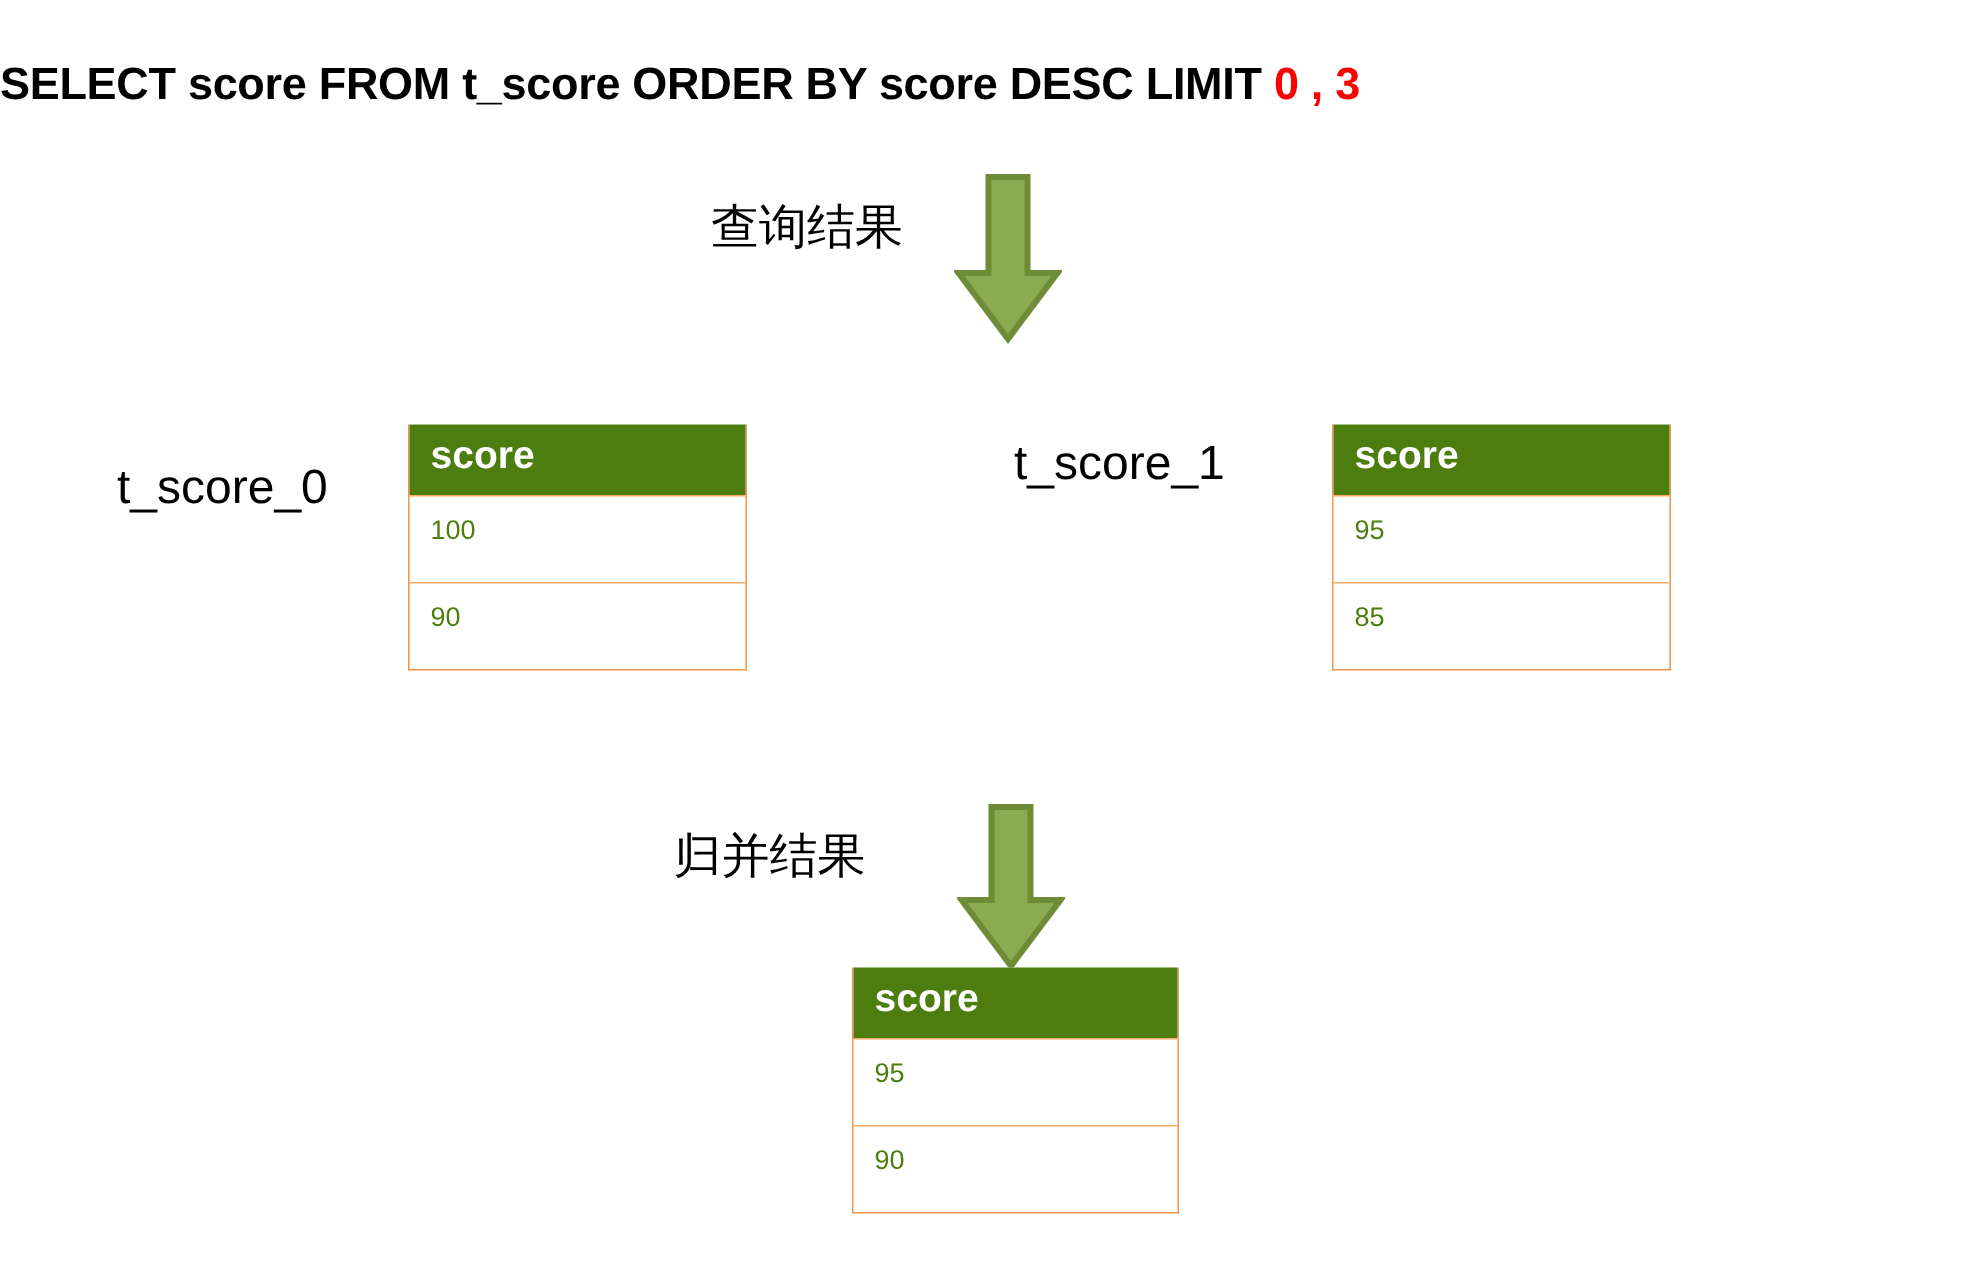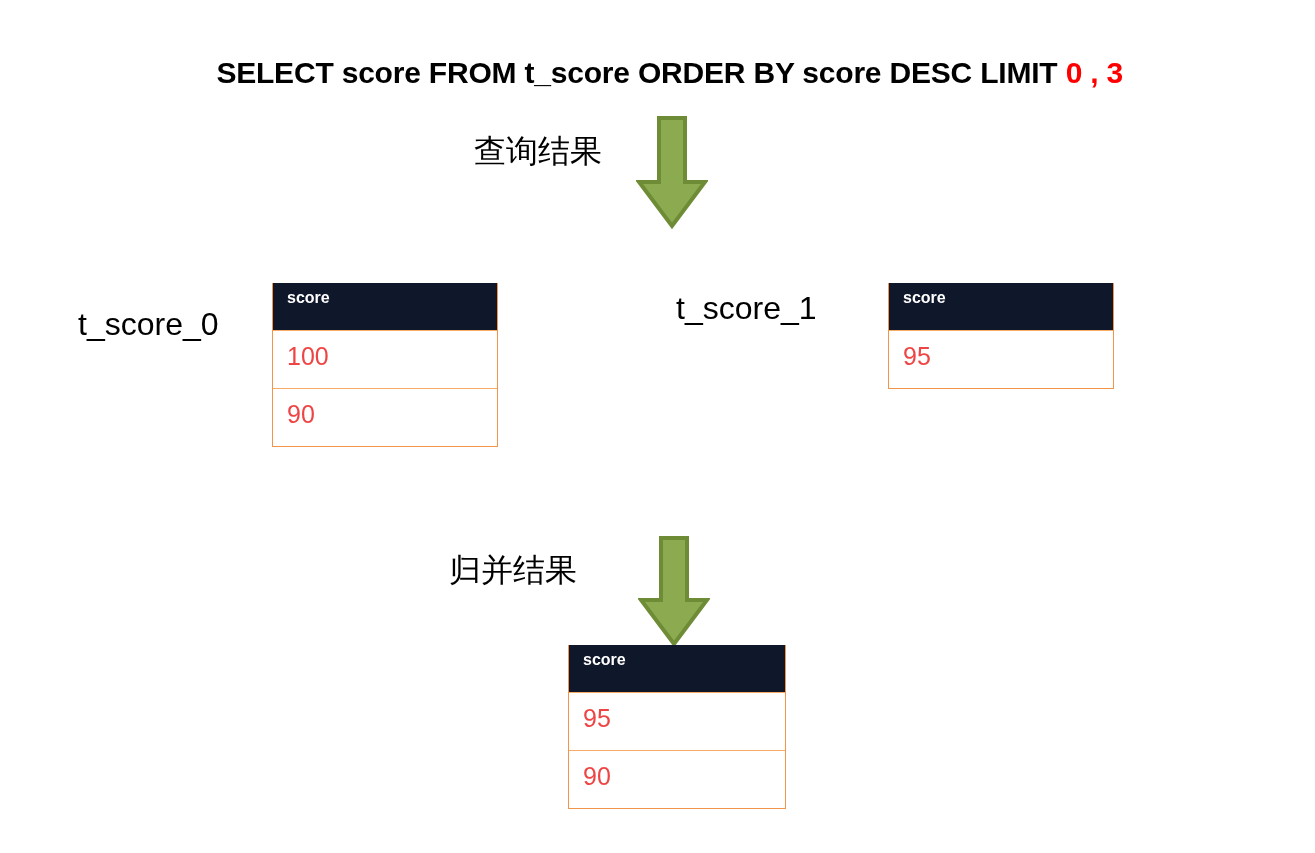--- a/index.html
+++ b/index.html
@@ -15,26 +15,25 @@
     font-family: "Liberation Sans", sans-serif;
     color: #000000;
   }
 
   
   #sql-title {
     position: absolute;
     left: 0;
     top: 40px;
     width: 1123px;
-    text-align: right;
+    text-align: left;
     font-size: 30px;
     font-weight: bold;
     letter-spacing: -0.2px;
     white-space: nowrap;
-    margin-top: 16px;
   }
   #sql-title .kw { color: #000000; }
   #sql-title .lim { color: #ff0000; }
 
   
   .flow-arrow {
     position: absolute;
   }
 
   
@@ -49,33 +48,33 @@
   
   .score-table {
     position: absolute;
     box-sizing: border-box;
     border: 1px solid #f2954a;
     border-top: none;
     background: #ffffff;
   }
   .score-table .th {
     box-sizing: border-box;
-    background: #0f172a;
+    background: #4d7c0f;
     color: #ffffff;
-    font-size: 16px;
+    font-size: 26px;
     font-weight: bold;
     padding: 7px 0 0 14px;
     line-height: 1;
     height: 47px;
   }
   .score-table .td {
     box-sizing: border-box;
     border-top: 1px solid #f9ab63;
-    font-size: 25px;
-    color: #ef4444;
+    font-size: 18px;
+    color: #4d7c0f;
     padding: 13px 0 0 14px;
     line-height: 1;
     height: 58px;
   }
   .score-table .td:first-of-type {
     border-top: none;
   }
 
   
   .table-name {
@@ -104,20 +103,21 @@
   <div class="th">score</div>
   <div class="td">100</div>
   <div class="td">90</div>
 </div>
 
 <div class="table-name" style="left:676px; top:292px;">t_score_1</div>
 
 <div class="score-table" style="left:888px; top:283px; width:226px;">
   <div class="th">score</div>
   <div class="td">95</div>
+  <div class="td">85</div>
 </div>
 
 <div class="flow-label" style="left:449px; top:554px;font-family:Liberation Serif, serif;">归并结果</div>
 
 <svg class="flow-arrow" style="left:638px; top:536px;" width="72" height="112" viewBox="0 0 72 112">
   <polygon points="23,2 49,2 49,64 69,64 36,108 3,64 23,64" fill="#8cab50" stroke="#6e8b35" stroke-width="4" stroke-linejoin="miter"></polygon>
 </svg>
 
 <div class="score-table" style="left:568px; top:645px; width:218px;">
   <div class="th">score</div>

